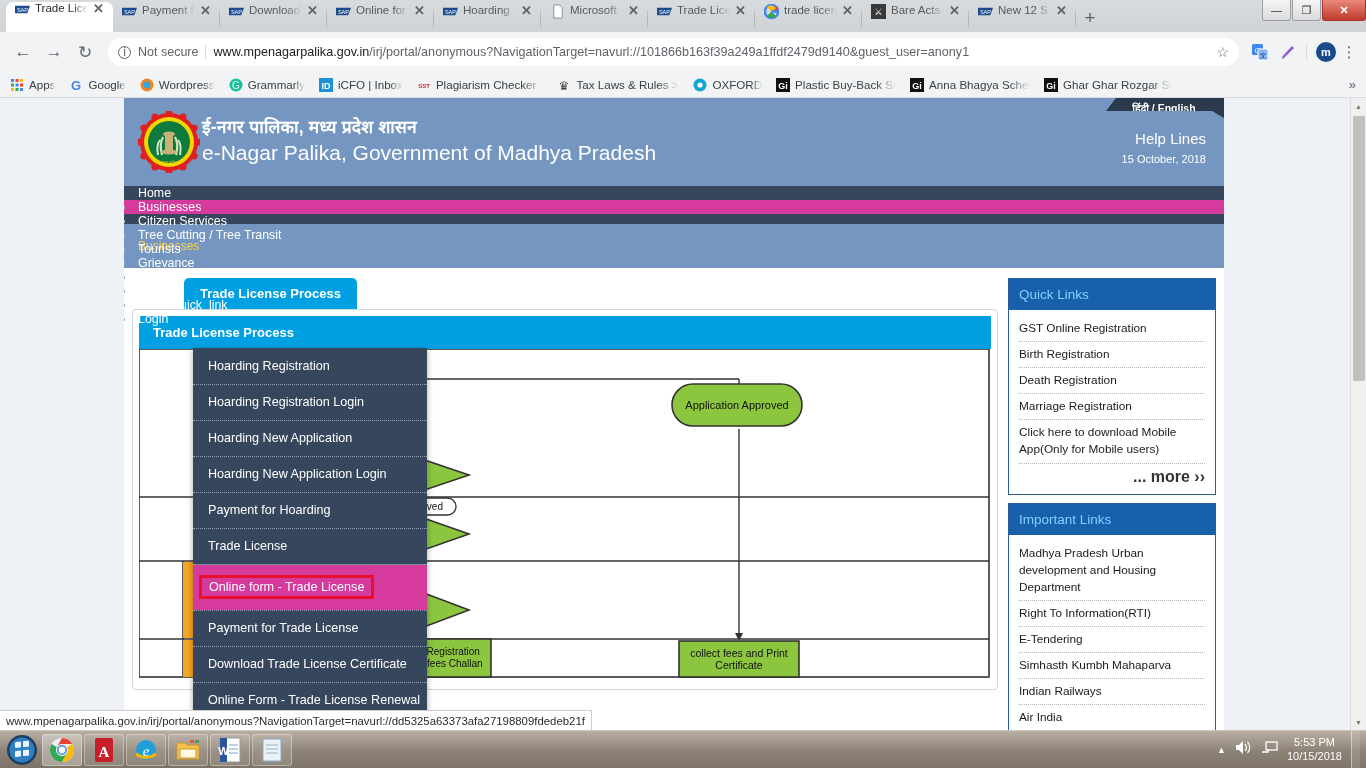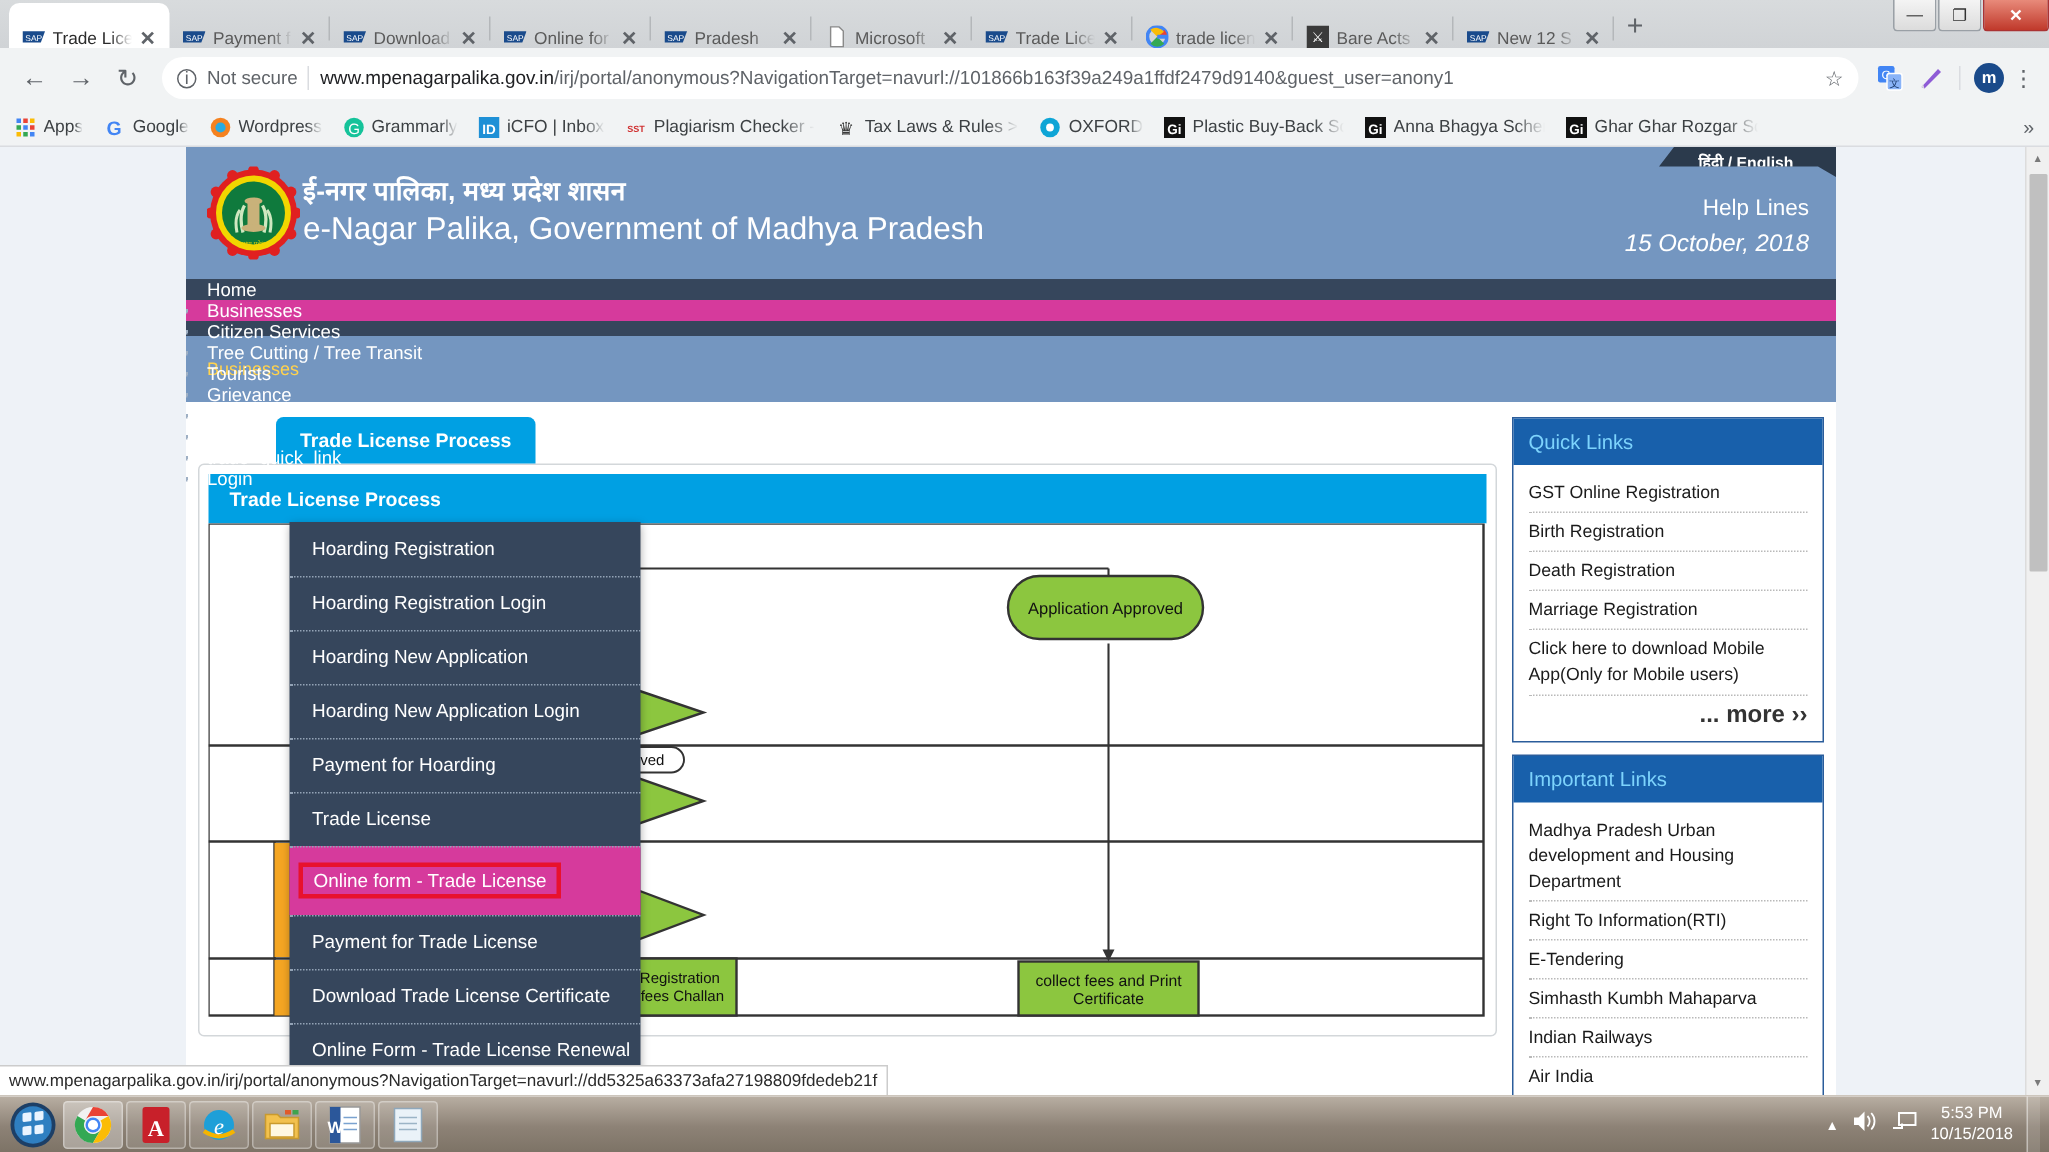--- a/index.html
+++ b/index.html
@@ -12,21 +12,21 @@
 
   
   .browser { width:1366px; height:730px; position:relative; }
 
   .tabstrip {
     height:32px; background:#d6d9dc; position:relative;
     display:flex; align-items:flex-end; padding-left:6px;
     background-image: linear-gradient(#d8dbdd,#d0d3d6);
   }
   .tab {
-    height:28px; display:flex; align-items:flex-end; gap:5px;
+    height:28px; display:flex; align-items:flex-start; gap:5px;
     padding:0 6px 0 9px; min-width:0; width:107px; position:relative;
     border-top-left-radius:7px; border-top-right-radius:7px;
     font-size:11.5px; color:#5a5a5a;
   }
   .tab.active { background:#ffffff; color:#2b2b2b; height:30px; }
   .tab:not(.active)::after{
     content:""; position:absolute; right:0; top:7px; height:16px; width:1px;
     background:#b4b7ba;
   }
   .tab .favicon { width:15px; height:15px; flex:0 0 15px; display:block; }
@@ -81,21 +81,21 @@
 
   .site { position:absolute; left:124px; top:0; width:1100px; background:#fff; }
 
   .site-header { height:88px; background:#7496c0; position:relative; display:flex; align-items:center;}
   .emblem { width:62px; height:62px; margin-left:14px; flex:0 0 62px; }
   .site-titles { margin-left:2px; color:#ffffff; }
   .site-titles .hindi { font-size:17.5px; font-weight:600; line-height:1.25; letter-spacing:.2px;}
   .site-titles .eng { font-size:21px; line-height:1.3; }
   .hdr-right { position:absolute; right:18px; top:30px; text-align:right; color:#fff; }
   .hdr-right .hl { font-size:15px; line-height:1.5; }
-  .hdr-right .dt { font-size:16px; line-height:1.5;font-style:italic; }
+  .hdr-right .dt { font-size:11px; line-height:1.5; }
   .lang-ribbon {
     position:absolute; right:0; top:0; height:20px; background:#2b3a4c; color:#fff;
     font-size:10.5px; font-weight:bold; padding:0 16px 0 14px; display:flex; align-items:center;
     clip-path: polygon(10px 0, 100% 0, 100% 100%, calc(100% - 12px) 65%, 0 65%);
     min-width:118px; justify-content:center;
   }
 
   .navbar { height:38px; background:#36465c; display:flex; align-items:stretch;flex-direction:column; }
   .navitem {
     display:flex; align-items:center; padding:0 14px; color:#ffffff; font-size:12.4px;
@@ -221,21 +221,21 @@
             <text x="8" y="11" font-size="6" fill="#fff" text-anchor="middle" font-family="Liberation Sans">SAP</text>
           </svg></span>
       <span class="tabtitle">Online for</span>
       <span class="tabclose">✕</span>
     </div>
     <div class="tab">
       <span class="favicon"><svg viewBox="0 0 16 16">
             <path d="M0 4h16l-3 8H0z" fill="#1a4b8c"></path>
             <text x="8" y="11" font-size="6" fill="#fff" text-anchor="middle" font-family="Liberation Sans">SAP</text>
           </svg></span>
-      <span class="tabtitle">Pradesh</span>
+      <span class="tabtitle">Hoarding</span>
       <span class="tabclose">✕</span>
     </div>
     <div class="tab">
       <span class="favicon"><svg viewBox="0 0 16 16">
             <path d="M4 1h6l3 3v11H4z" fill="#fff" stroke="#8a8a8a"></path>
           </svg></span>
       <span class="tabtitle">Microsoft</span>
       <span class="tabclose">✕</span>
     </div>
     <div class="tab">

